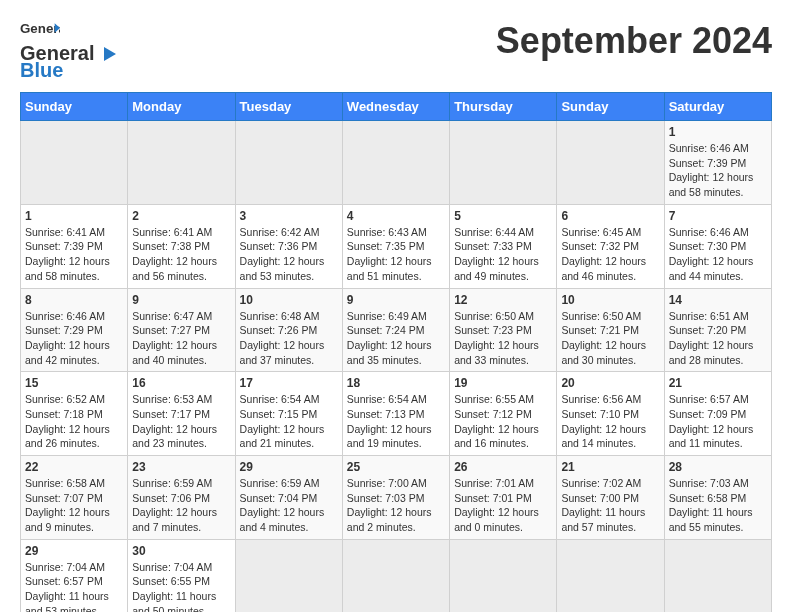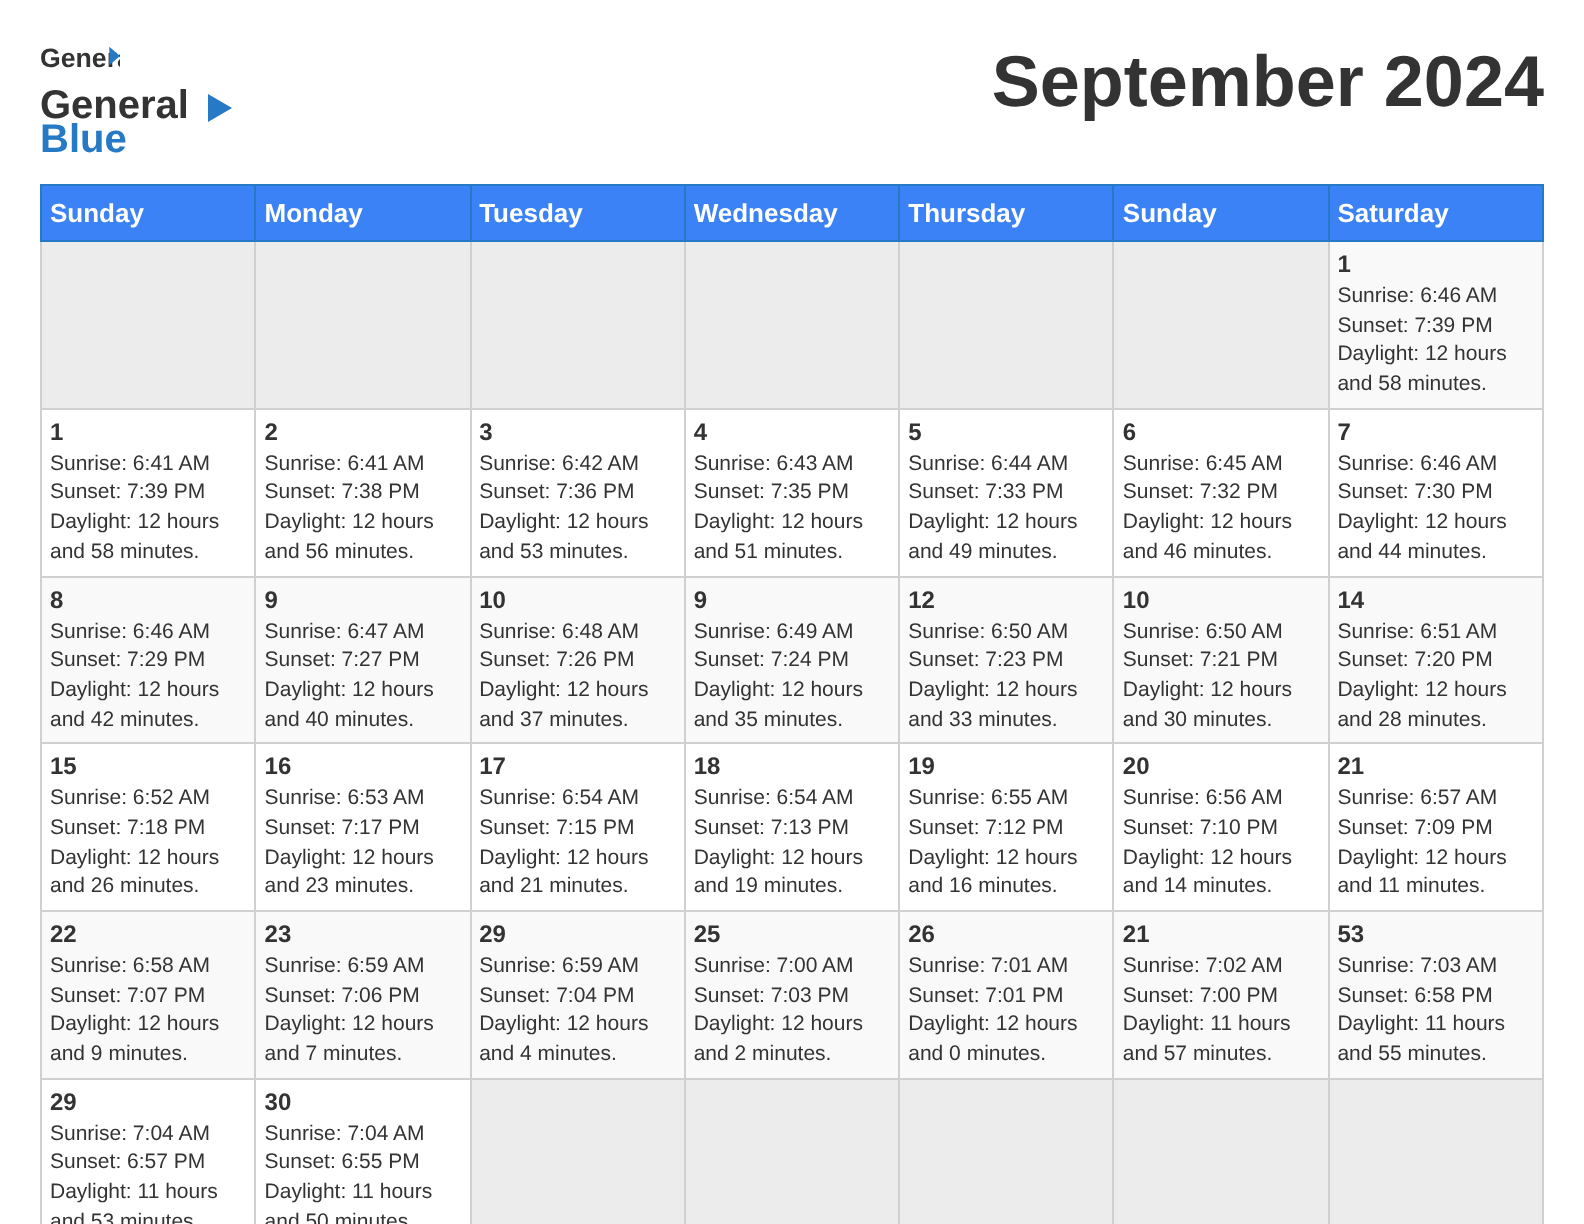--- a/index.html
+++ b/index.html
@@ -232,21 +232,21 @@
         </td>
         <td>
           <span class="day-num">26</span>
           <div class="cell-text">Sunrise: 7:01 AM<br>Sunset: 7:01 PM<br>Daylight: 12 hours and 0 minutes.</div>
         </td>
         <td>
           <span class="day-num">21</span>
           <div class="cell-text">Sunrise: 7:02 AM<br>Sunset: 7:00 PM<br>Daylight: 11 hours and 57 minutes.</div>
         </td>
         <td>
-          <span class="day-num">53</span>
+          <span class="day-num">28</span>
           <div class="cell-text">Sunrise: 7:03 AM<br>Sunset: 6:58 PM<br>Daylight: 11 hours and 55 minutes.</div>
         </td>
       </tr>
       <tr>
         <td>
           <span class="day-num">29</span>
           <div class="cell-text">Sunrise: 7:04 AM<br>Sunset: 6:57 PM<br>Daylight: 11 hours and 53 minutes.</div>
         </td>
         <td>
           <span class="day-num">30</span>

